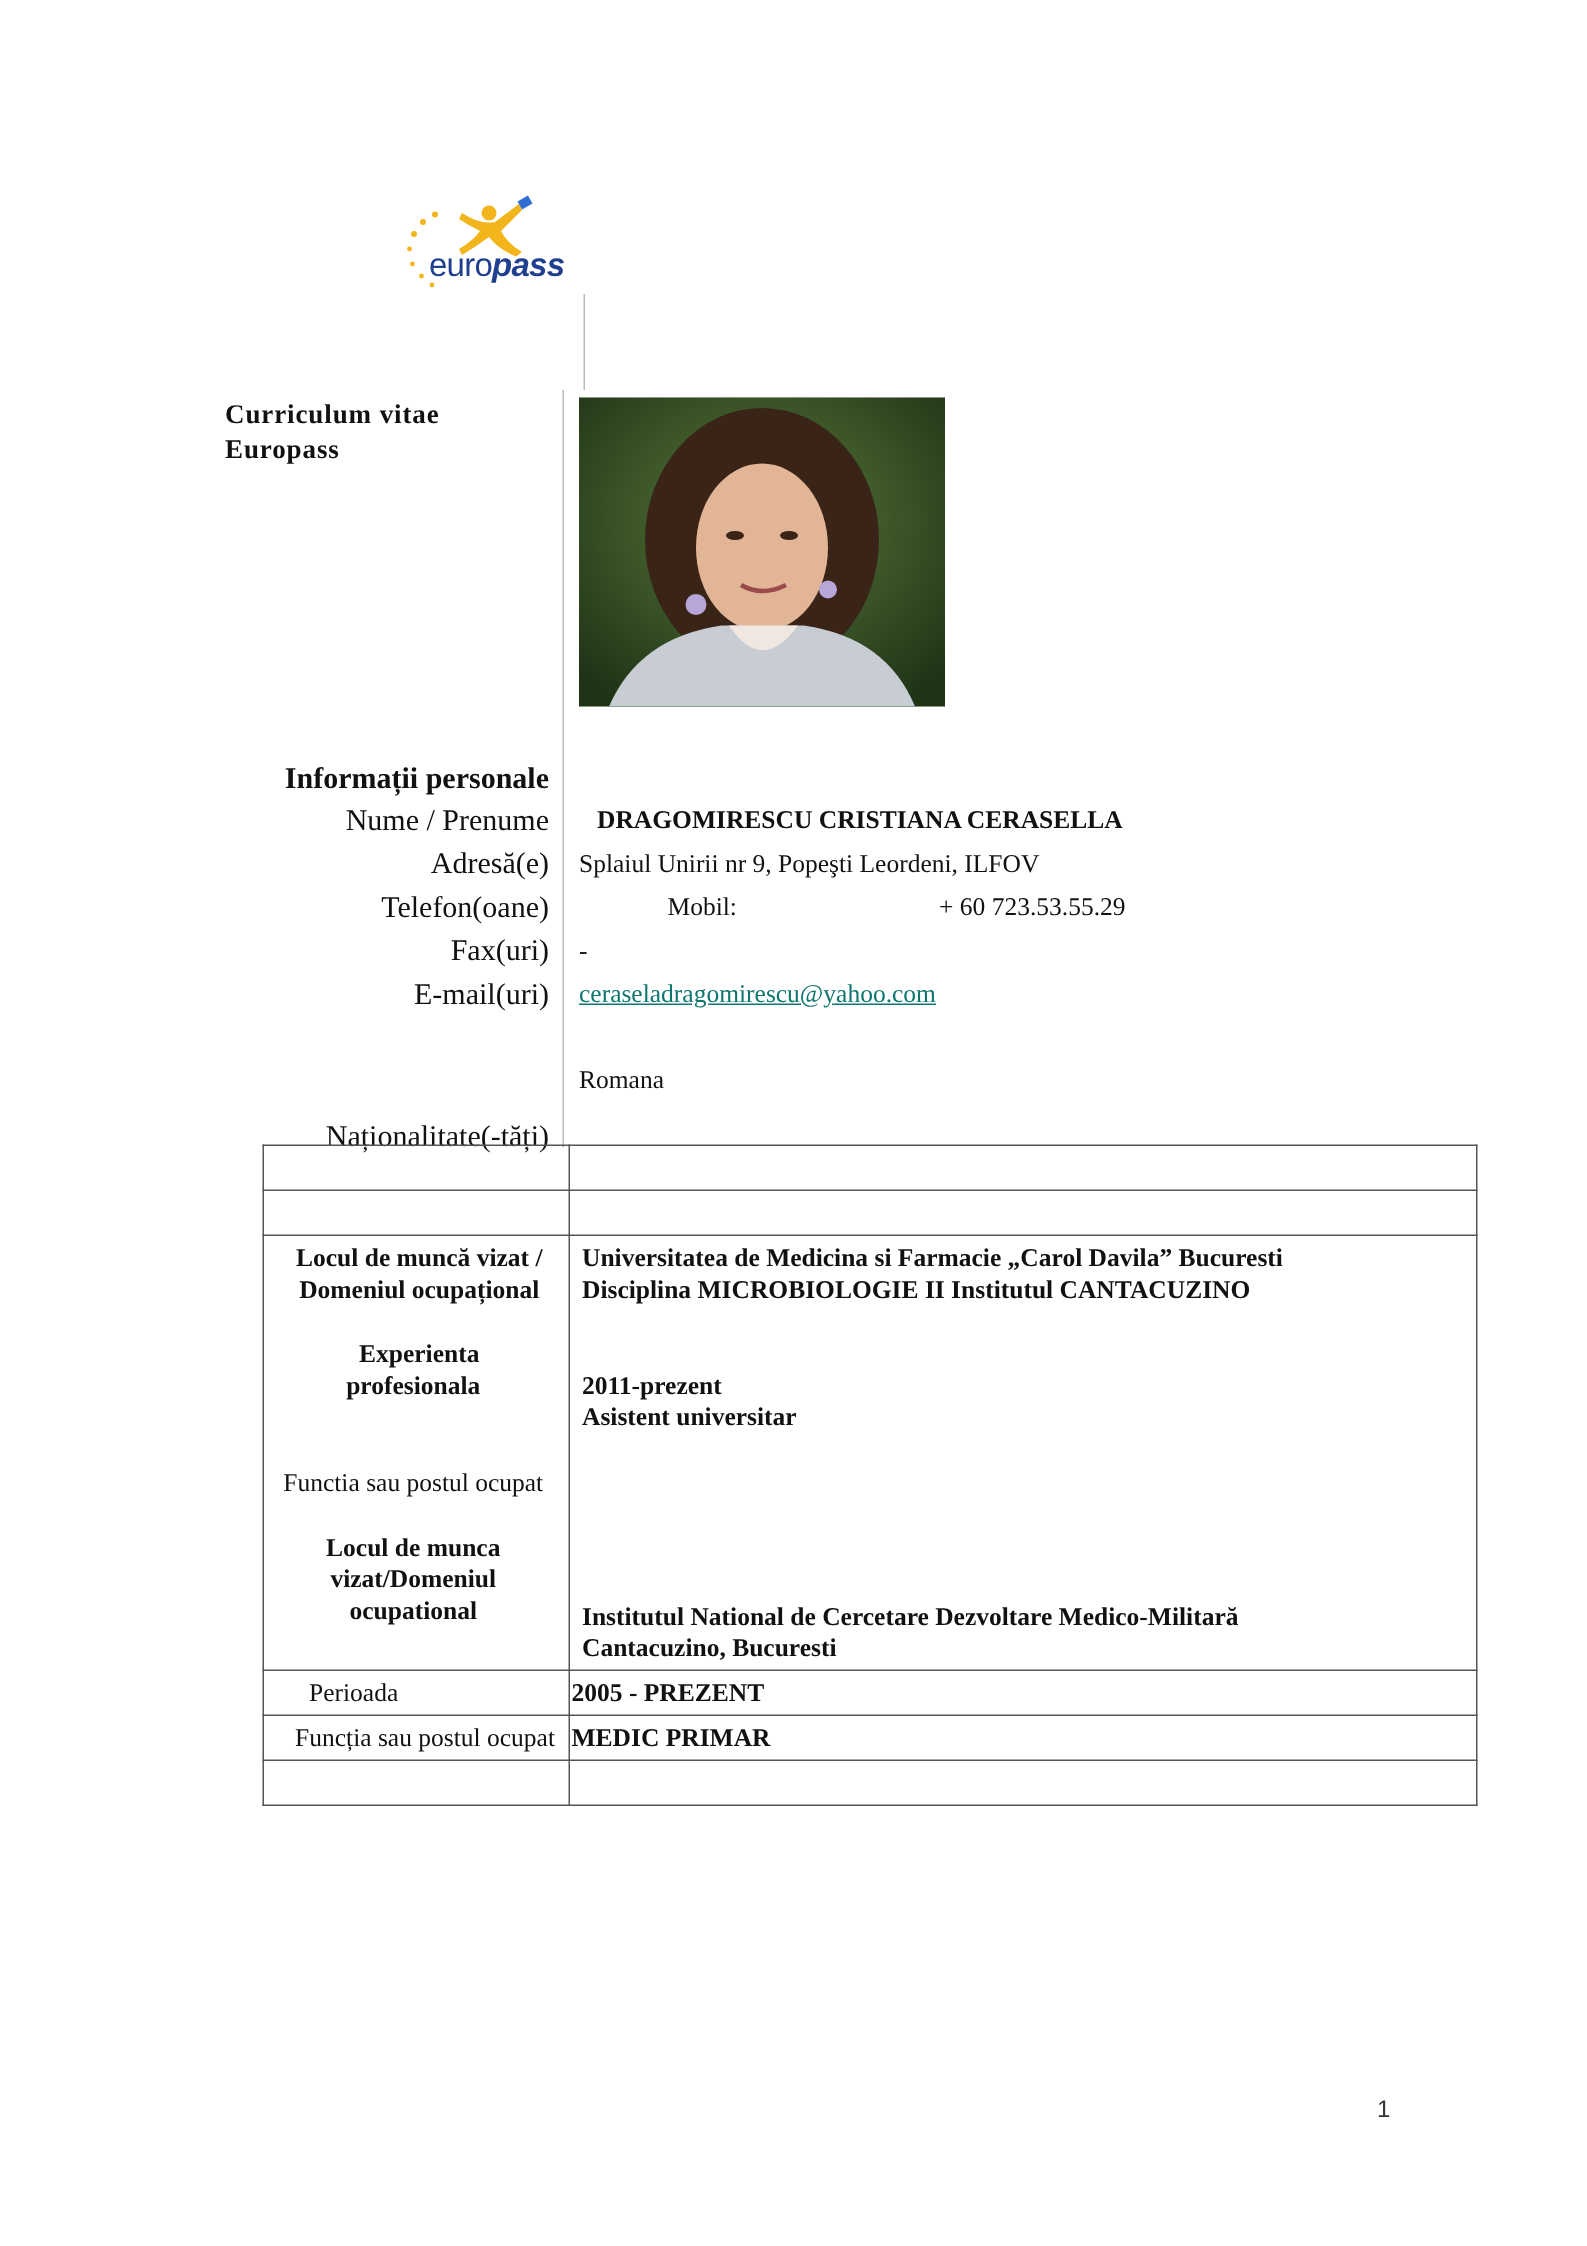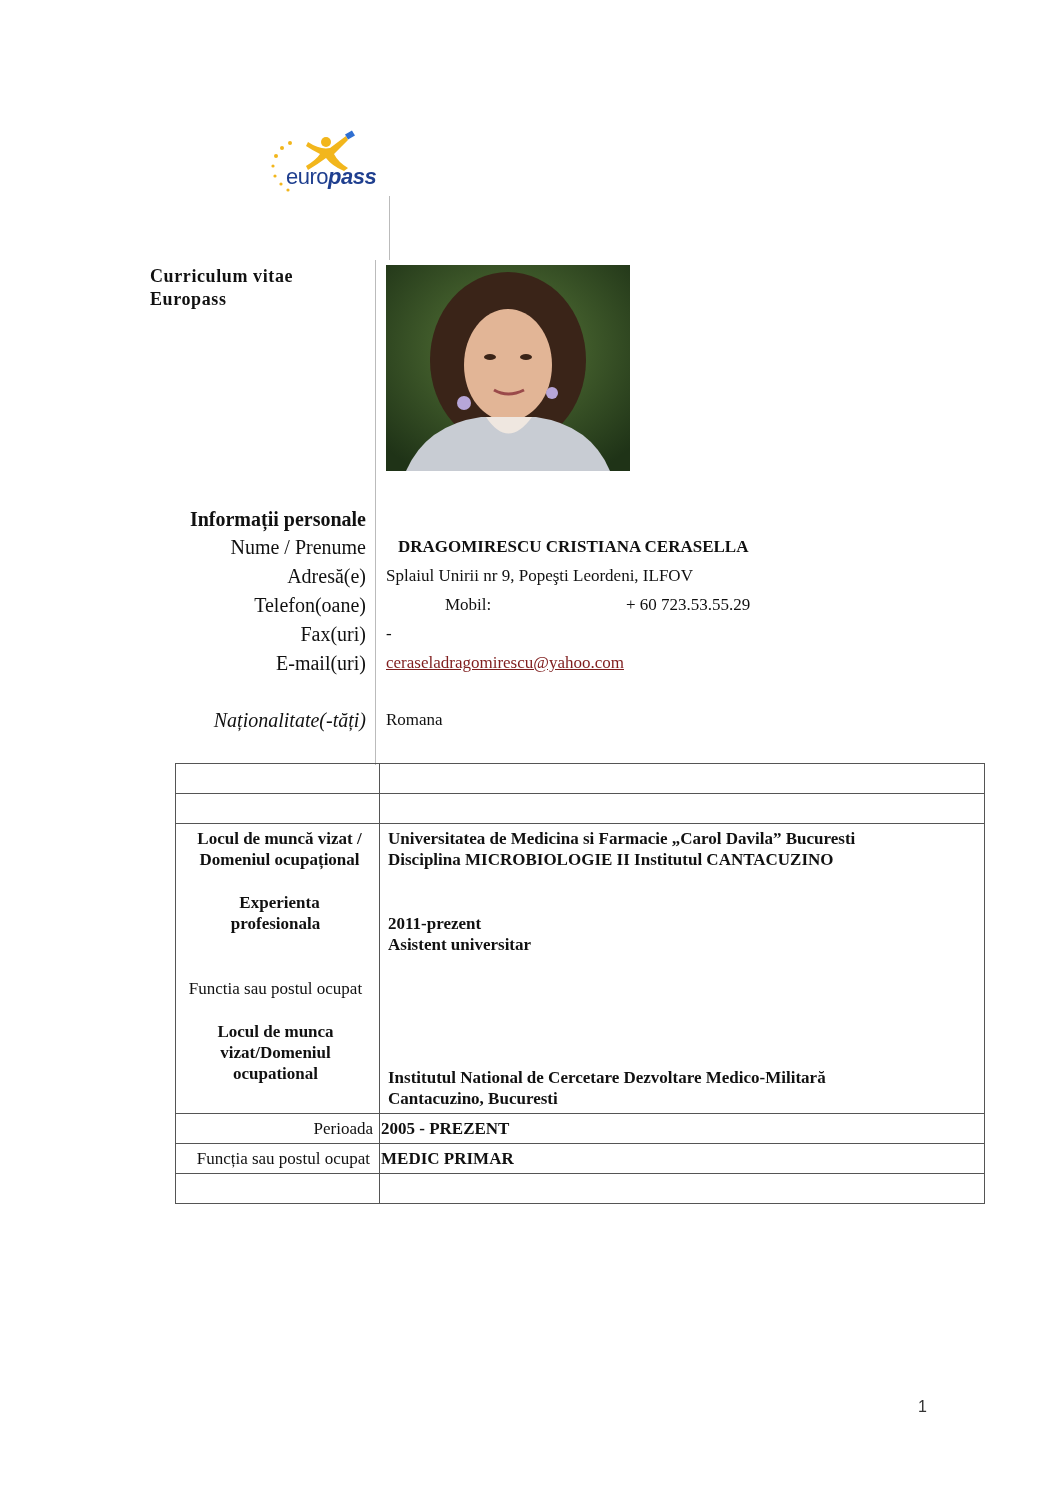--- a/index.html
+++ b/index.html
@@ -8,21 +8,21 @@
   .logo { left:268px; top:128px; width:125px; height:70px; }
   .logo-text { position:absolute; left:18px; top:36px; font-family:"Liberation Sans", sans-serif; font-size:22px; color:#1f3f8f; letter-spacing:-0.5px; }
   .logo-text b { font-style:italic; font-weight:bold; }
   .vline-top { left:389px; top:196px; width:1px; height:64px; background:#bbb; }
   .vline-main { left:375px; top:260px; width:1px; height:505px; background:#bbb; }
   .cv-title { left:150px; top:265px; width:216px; text-align:left; font-weight:bold; font-size:18px; line-height:23px; letter-spacing:0.6px; }
   .photo { left:386px; top:265px; width:244px; height:206px; overflow:hidden; background:#2f4a22; }
   .lbl { position:absolute; left:150px; width:216px; text-align:right; font-size:20px; line-height:20px; }
   .val { position:absolute; left:386px; font-size:17px; line-height:20px; }
   .bold { font-weight:bold; }
-  a.email { color:#7f1d1d; text-decoration:underline; }
+  a.email { color:#0f766e; text-decoration:underline; }
   table.cvt { position:absolute; left:175px; top:763px; width:810px; border-collapse:collapse; font-size:17px; }
   table.cvt td { border:1px solid #555; vertical-align:top; padding:4px 6px 4px 8px; line-height:21px; }
   table.cvt td.l { width:186px; text-align:right; padding-right:9px; }
   .blank td { height:21px; }
   .page-num { left:918px; top:1398px; font-family:"Liberation Sans", sans-serif; font-size:16px; color:#333; }
 </style>
 </head>
 <body>
 
 <div class="abs logo">
@@ -83,21 +83,21 @@
 <div class="lbl" style="top:595px;">Telefon(oane)</div>
 <div class="val" style="top:595px; left:445px;">Mobil:</div>
 <div class="val" style="top:595px; left:626px;">+ 60 723.53.55.29</div>
 
 <div class="lbl" style="top:624px;">Fax(uri)</div>
 <div class="val" style="top:624px;">-</div>
 
 <div class="lbl" style="top:653px;">E-mail(uri)</div>
 <a class="val email" style="top:653px;">ceraseladragomirescu@yahoo.com</a>
 
-<div class="lbl" style="top:710px;font-style:italic;">Naționalitate(-tăți)</div>
+<div class="lbl" style="top:748px;">Naționalitate(-tăți)</div>
 <div class="val" style="top:710px;">Romana</div>
 
 <table class="cvt">
   <tbody>
   <tr class="blank">
         <td class="l"></td>
         <td></td>
       </tr>
   <tr class="blank">
         <td class="l"></td>
@@ -119,21 +119,21 @@
       <div class="bold">Disciplina MICROBIOLOGIE II Institutul CANTACUZINO</div>
       <div style="height:43px;"></div>
       <div class="bold">2011-prezent</div>
       <div class="bold">Asistent universitar</div>
       <div style="height:112px;"></div>
       <div class="bold">Institutul National de Cercetare Dezvoltare Medico-Militară</div>
       <div class="bold">Cantacuzino, Bucuresti</div>
     </td>
   </tr>
   <tr>
-    <td style="text-align:right; padding-left:30px;">Perioada</td>
+    <td style="text-align:left; padding-left:30px;">Perioada</td>
     <td class="bold" style="padding-left:1px;">2005  - PREZENT</td>
   </tr>
   <tr>
     <td class="l">Funcția sau postul ocupat</td>
     <td class="bold" style="padding-left:1px;">MEDIC PRIMAR</td>
   </tr>
   <tr class="blank">
         <td class="l"></td>
         <td></td>
       </tr>

